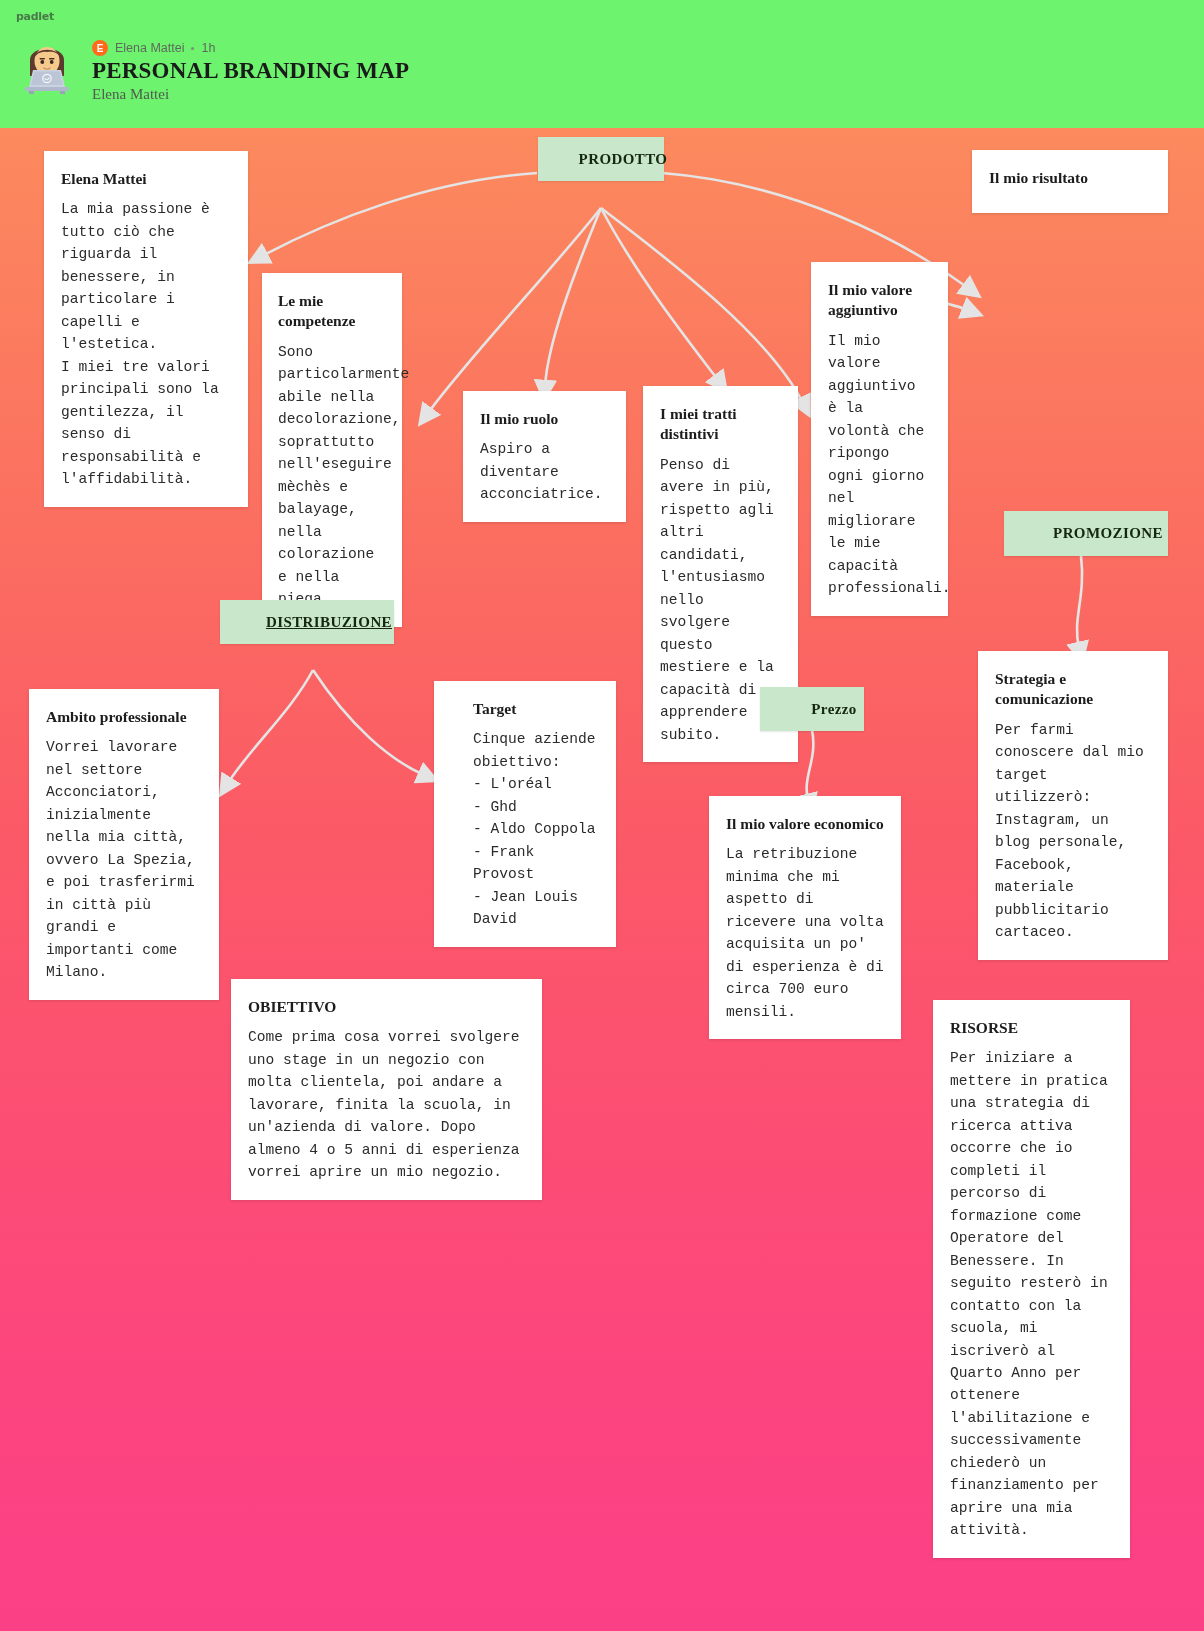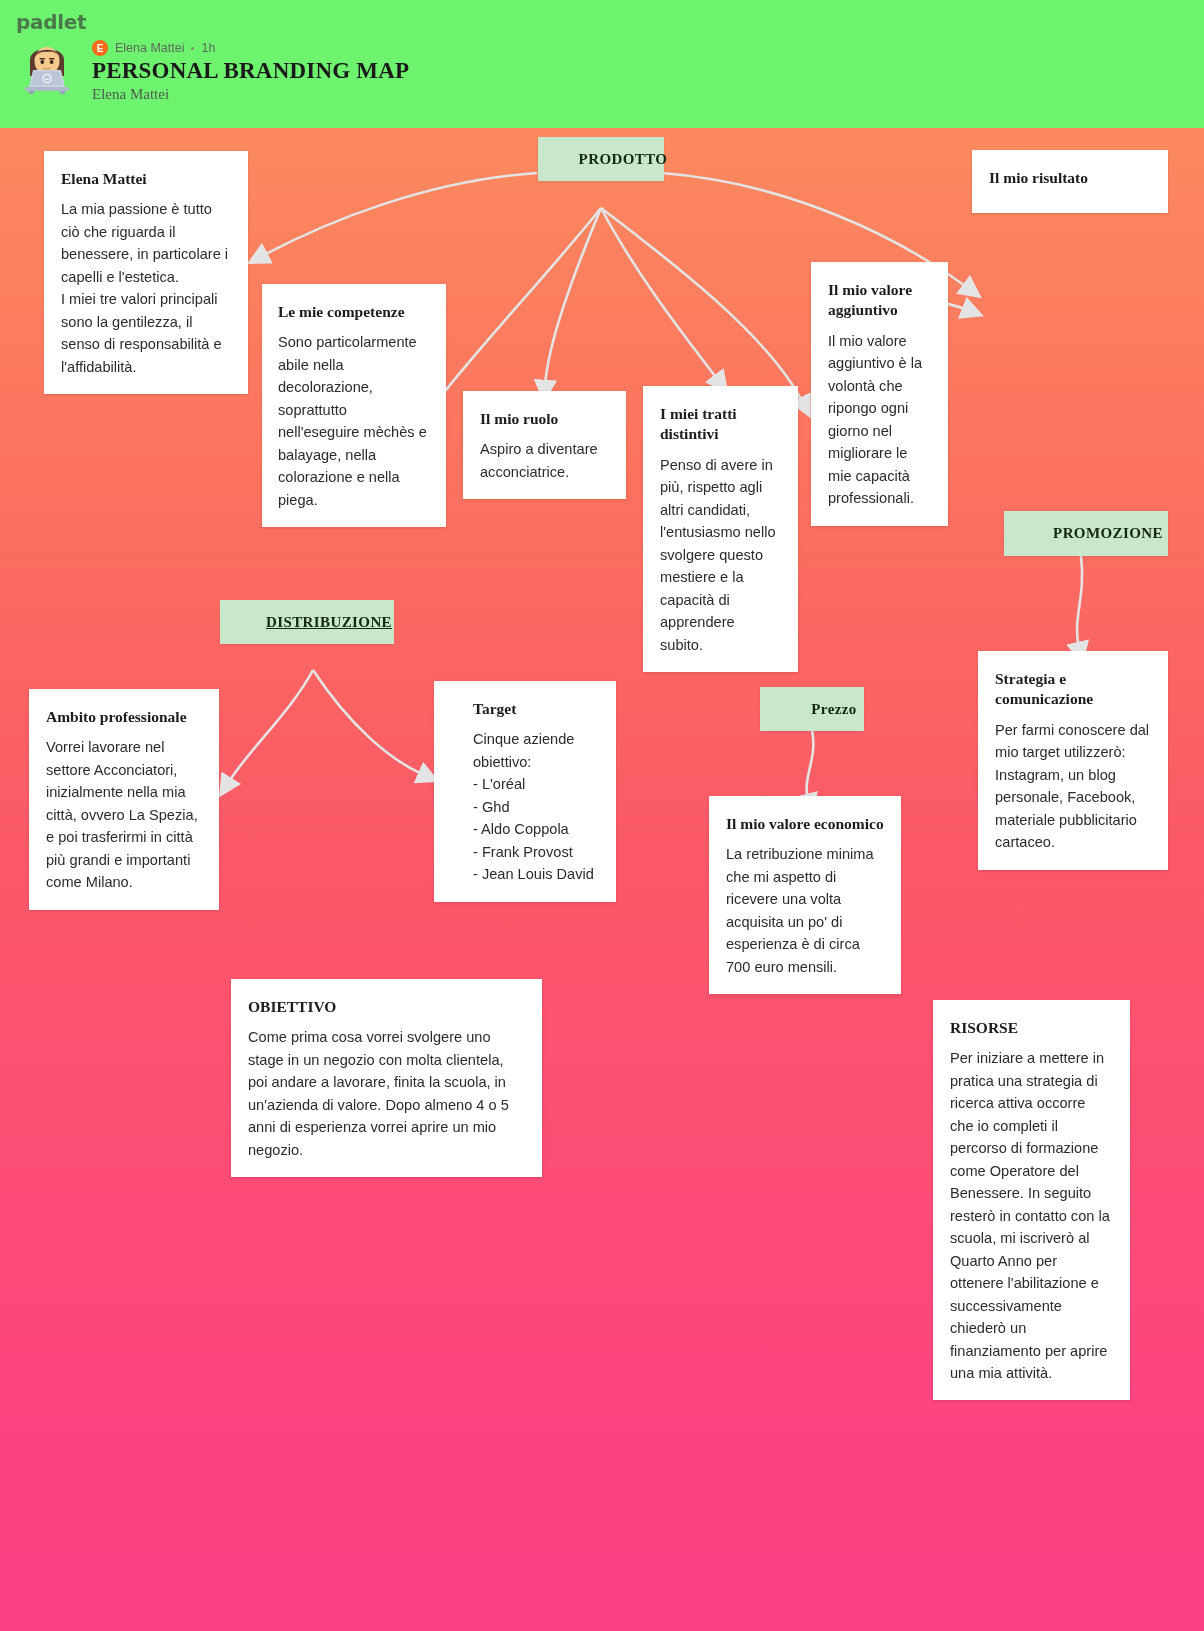--- a/index.html
+++ b/index.html
@@ -16,21 +16,21 @@
     position: absolute;
     left: 0; top: 0;
     width: 1204px; height: 128px;
     background: #6EF36E;
     z-index: 20;
   }
   #padlet-logo {
     position: absolute;
     left: 16px; top: 10px;
     font-family: "DejaVu Sans", sans-serif;
-    font-size: 20px;
+    font-size: 11px;
     font-weight: 700;
     letter-spacing: -0.3px;
     color: #4a7a4a;
   }
   #header-inner {
     position: absolute;
     left: 16px; top: 34px;
     display: flex;
     align-items: flex-start;
     gap: 14px;
@@ -111,21 +111,21 @@
   }
   .card-title {
     font-family: "Liberation Serif", serif;
     font-weight: 700;
     font-size: 15.5px;
     color: #1c1c1c;
     line-height: 1.32;
     margin-bottom: 9px;
   }
   .card-body {
-    font-family: Liberation Sans, sans-serif;
+    font-family: Liberation Mono, monospace;
     font-size: 14.6px;
     color: #2b2b2b;
     line-height: 1.54;
     white-space: pre-line;
   }
 
   
   .label-chip {
     position: absolute;
     background: #C9E7CA;
@@ -235,21 +235,21 @@
   <div class="label-chip" style="left:220px; top:472px; width:174px; height:44px;text-decoration:underline;">DISTRIBUZIONE</div>
 
   <div class="label-chip" style="left:760px; top:559px; width:104px; height:44px;">Prezzo</div>
 
   <div class="card" style="left:44px; top:23px; width:204px;">
     <div class="card-title">Elena Mattei</div>
     <div class="card-body">La mia passione è tutto ciò che riguarda il benessere, in particolare i capelli e l'estetica.
 I miei tre valori principali sono la gentilezza, il senso di responsabilità e l'affidabilità.</div>
   </div>
 
-  <div class="card" style="left:262px; top:156px; width:184px;padding-left:16px;">
+  <div class="card" style="left:262px; top:145px; width:140px;padding-left:16px;">
     <div class="card-title">Le mie competenze</div>
     <div class="card-body">Sono particolarmente abile nella decolorazione, soprattutto nell'eseguire mèchès e balayage,  nella colorazione e nella piega.</div>
   </div>
 
   <div class="card" style="left:463px; top:263px; width:163px;">
     <div class="card-title">Il mio ruolo</div>
     <div class="card-body">Aspiro a diventare acconciatrice.</div>
   </div>
 
   <div class="card" style="left:811px; top:134px; width:137px;">

